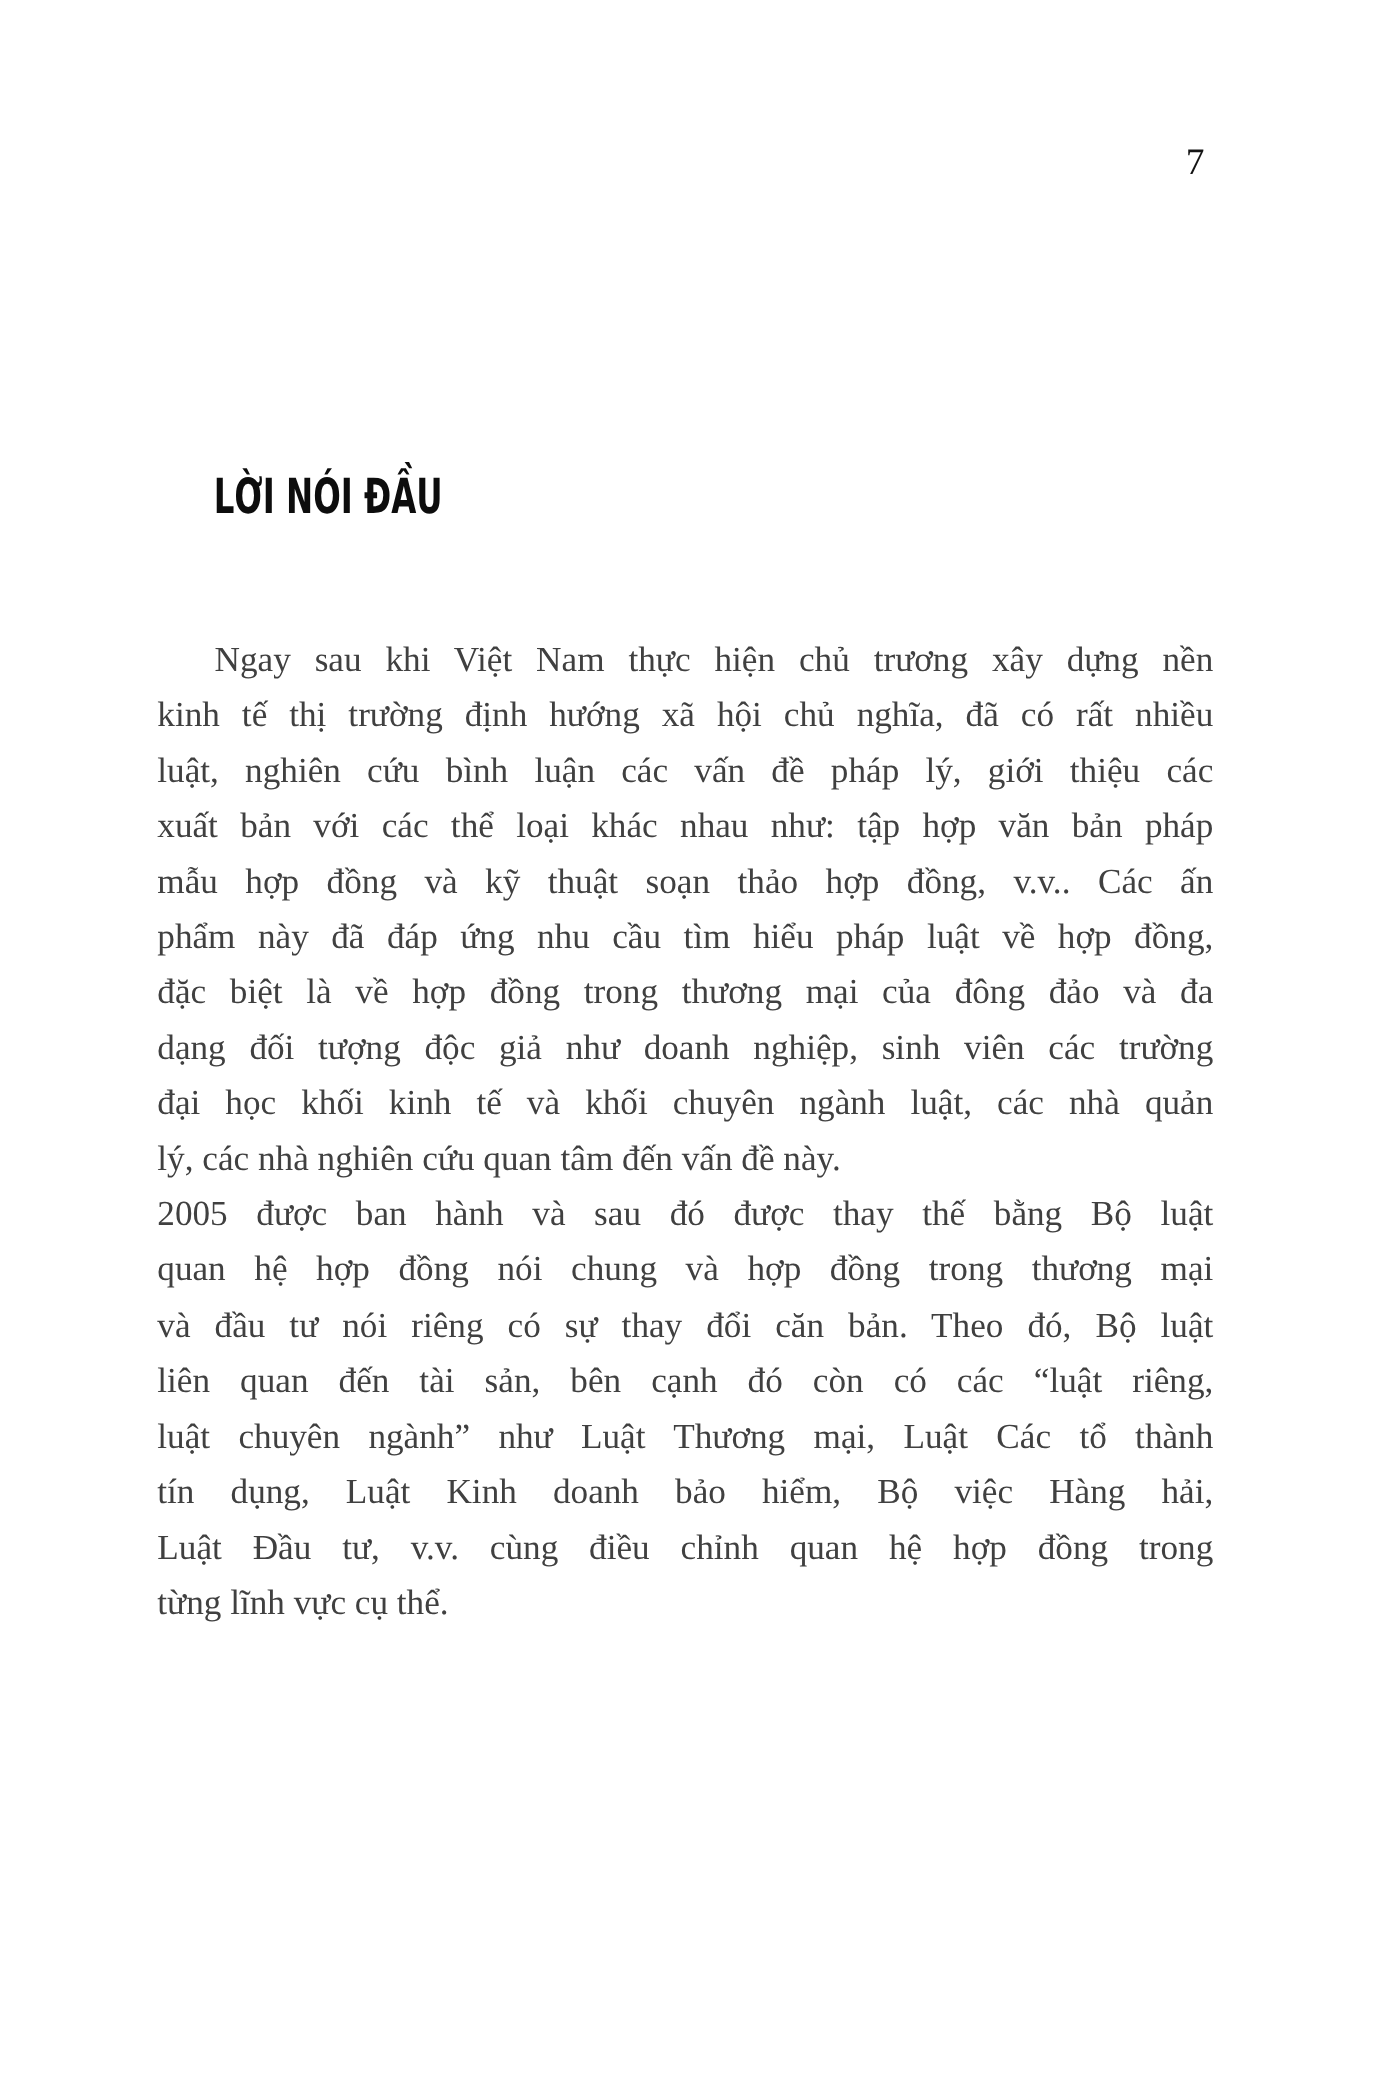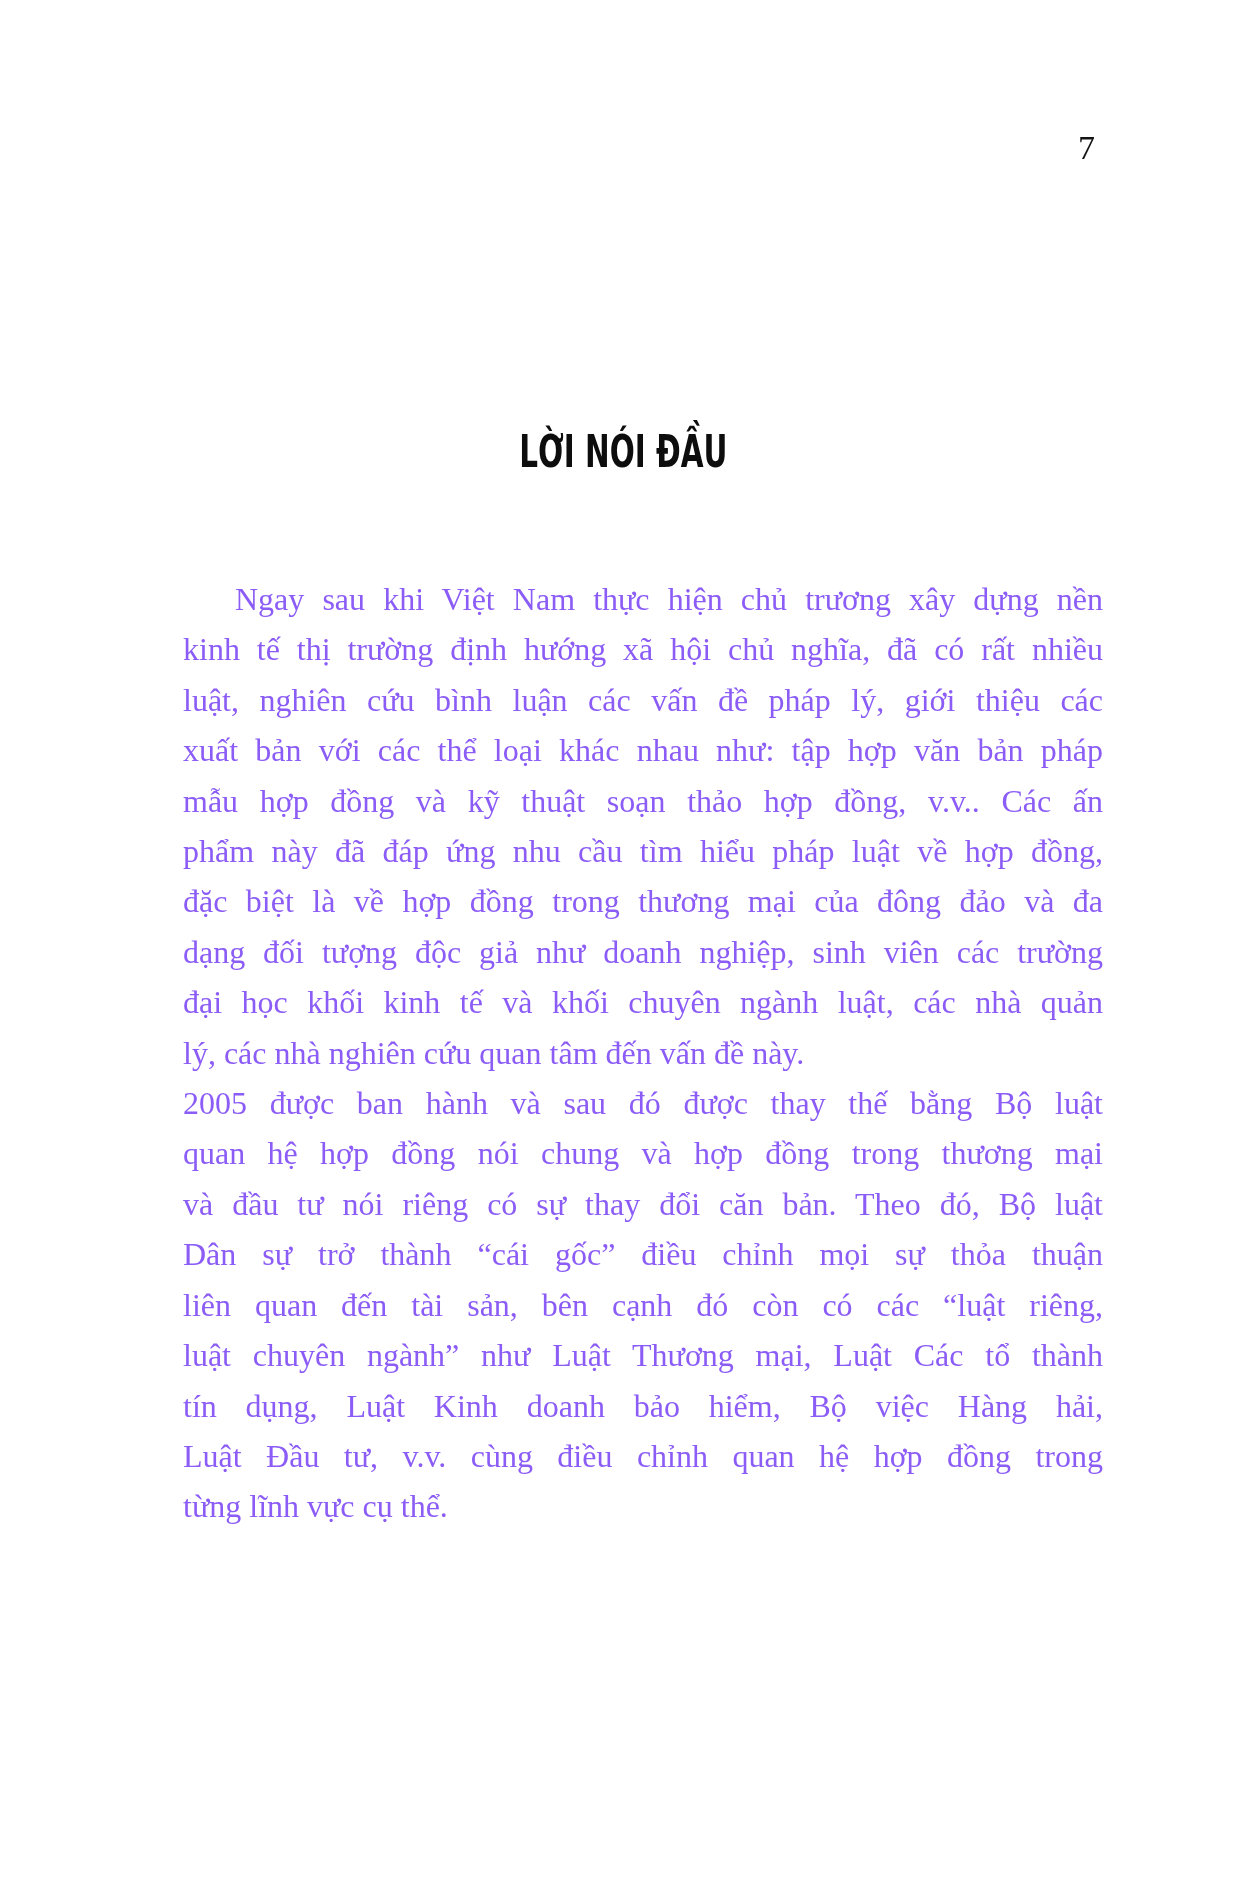--- a/index.html
+++ b/index.html
@@ -28,21 +28,21 @@
     left: 1078px;
     font-size: 34px;
     line-height: 40px;
     color: #141414;
   }
   .title-row {
     position: absolute;
     top: 426px;
     left: 143px;
     width: 960px;
-    text-align: center;
+    text-align: left;
   }
   .title-text {
     display: inline-block;
     font-family: "DejaVu Sans", sans-serif;
     font-weight: 800;
     font-size: 44px;
     line-height: 52px;
     letter-spacing: 0px;
     white-space: nowrap;
     transform: scaleX(0.67);
@@ -54,22 +54,21 @@
     top: 574px;
     left: 143px;
     width: 960px;
   }
   .line {
     font-size: 32px;
     line-height: 50.4px;
     text-align: justify;
     text-align-last: justify;
     white-space: normal;
-    color: #8b5cf6;
-    margin-left: 40px;
+    color: #404040;
   }
   .line.indent { text-indent: 52px; }
   .line.last { text-align-last: left; }
 </style>
 </head>
 <body>
 
 <div class="page">
 
   <div class="page-number">7</div>
@@ -85,21 +84,20 @@
       <div class="line">xuất bản với các thể loại khác nhau như: tập hợp văn bản pháp</div>
       <div class="line">mẫu hợp đồng và kỹ thuật soạn thảo hợp đồng, v.v.. Các ấn</div>
       <div class="line">phẩm này đã đáp ứng nhu cầu tìm hiểu pháp luật về hợp đồng,</div>
       <div class="line">đặc biệt là về hợp đồng trong thương mại của đông đảo và đa</div>
       <div class="line">dạng đối tượng độc giả như doanh nghiệp, sinh viên các trường</div>
       <div class="line">đại học khối kinh tế và khối chuyên ngành luật, các nhà quản</div>
       <div class="line last">lý, các nhà nghiên cứu quan tâm đến vấn đề này.</div>
       <div class="line">2005 được ban hành và sau đó được thay thế bằng Bộ luật</div>
       <div class="line">quan hệ hợp đồng nói chung và hợp đồng trong thương mại</div>
       <div class="line">và đầu tư nói riêng có sự thay đổi căn bản. Theo đó, Bộ luật</div>
-      <div class="line">Dân sự trở thành “cái gốc” điều chỉnh mọi sự thỏa thuận</div>
       <div class="line">liên quan đến tài sản, bên cạnh đó còn có các “luật riêng,</div>
       <div class="line">luật chuyên ngành” như Luật Thương mại, Luật Các tổ thành</div>
       <div class="line">tín dụng, Luật Kinh doanh bảo hiểm, Bộ việc Hàng hải,</div>
       <div class="line">Luật Đầu tư, v.v. cùng điều chỉnh quan hệ hợp đồng trong</div>
       <div class="line last">từng lĩnh vực cụ thể.</div>
     </div>
 
 </div>
 
 </body></html>

